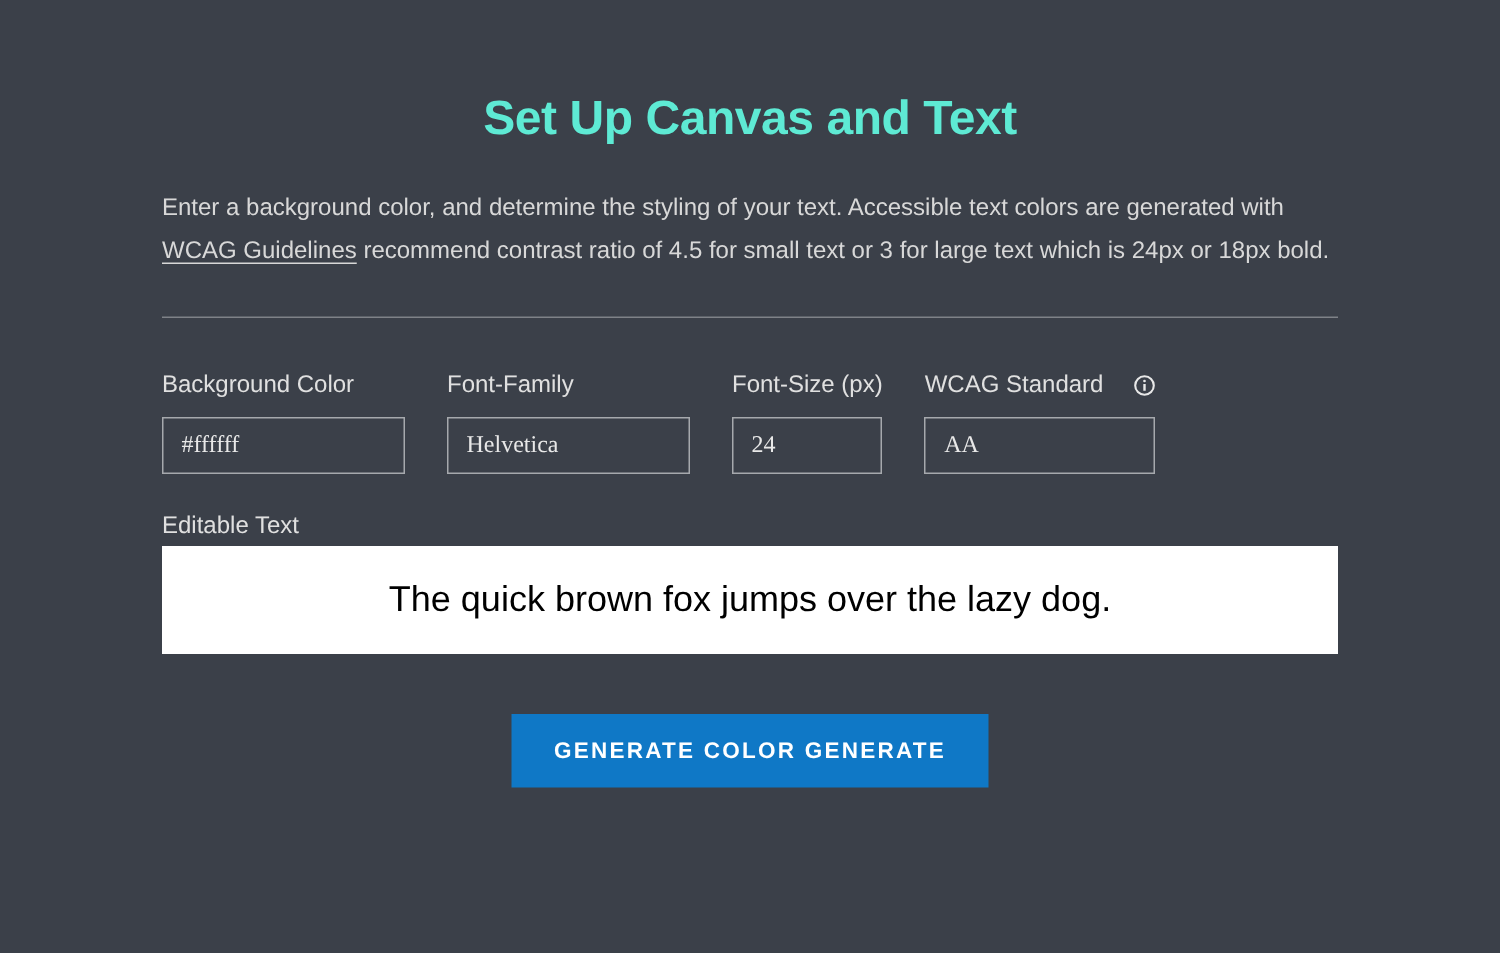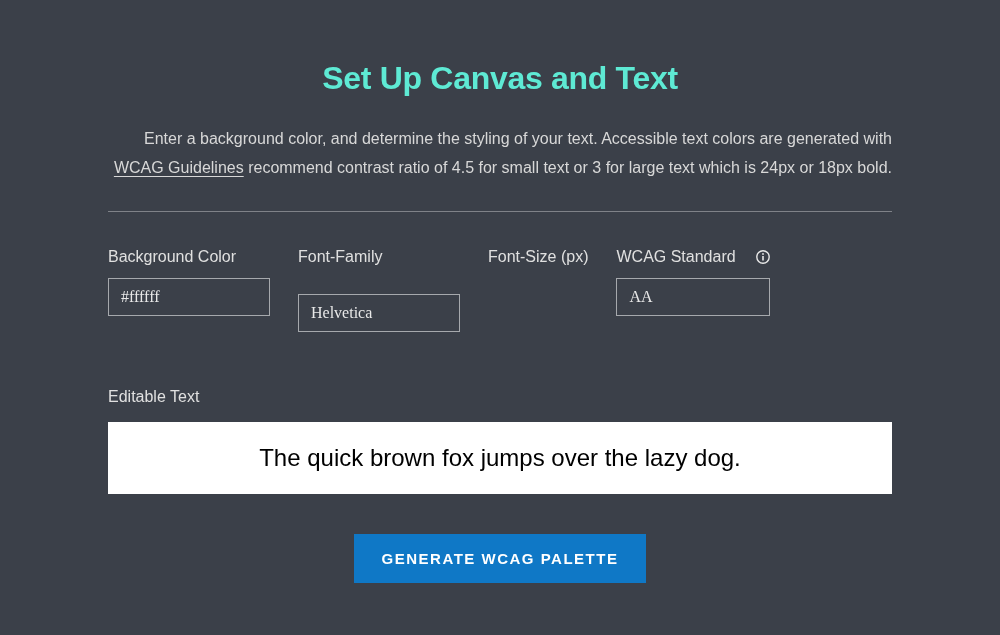--- a/index.html
+++ b/index.html
@@ -17,47 +17,48 @@
     }
     .heading {
       font-size: 32px;
       font-weight: 700;
       text-align: center;
       color: #5eead4;
       margin-bottom: 28px;
       letter-spacing: -0.3px;
     }
     .description {
-      text-align: right;
+      text-align: left;
       font-size: 16px;
       line-height: 1.8;
       color: #d8d8d8;
       margin-bottom: 28px;
     }
     .description .link {
       text-decoration: underline;
       text-underline-offset: 3px;
       cursor: pointer;
     }
     .divider {
       border: none;
       border-top: 1px solid rgba(255,255,255,0.35);
       margin-bottom: 36px;
     }
     .form-row {
       display: flex;
       gap: 28px;
-      margin-bottom: 56px;
+      margin-bottom: 26px;
+      align-items: center;
     }
     .form-group {
       display: flex;
       flex-direction: column;
     }
     .fg-bg { flex: 0 0 162px; }
-    .fg-font { flex: 0 0 162px; gap: 16px; }
+    .fg-font { flex: 0 0 162px; }
     .fg-size { flex: 0 0 100px; }
     .fg-weight { flex: 0 0 98px; }
     .fg-wcag { flex: 0 0 128px; }
     .label {
       font-size: 16px;
       color: #e0e0e0;
       margin-bottom: 12px;
       font-weight: 400;
       white-space: nowrap;
     }
@@ -79,21 +80,21 @@
       color: #e8e8e8;
       padding: 9px 12px;
       font-size: 16px;
       font-family: Liberation Serif, serif;
       outline: none;
       width: 100%;
     }
     .editable-label {
       font-size: 16px;
       color: #e0e0e0;
-      margin-bottom: 16px;
+      margin-bottom: 4px;
     }
     .editable-text {
       background: #ffffff;
       color: #000000;
       padding: 22px 20px;
       font-size: 24px;
       font-family: Helvetica, Arial, sans-serif;
       font-weight: 400;
       text-align: center;
       margin-bottom: 40px;
@@ -131,20 +132,21 @@
     <input class="input" type="text" value="#ffffff" style="">
   </div>
 
   <div class="form-group fg-font">
     <label class="label">Font-Family</label>
     <input class="input" type="text" value="Helvetica" style="">
   </div>
 
   <div class="form-group fg-size">
     <label class="label">Font-Size (px)</label>
+    <input class="input" type="text" value="24" style="">
   </div>
 
 
   <div class="form-group fg-wcag">
     <div class="label label-with-icon">
       <span>WCAG Standard</span>
       <span class="info-icon">
         <svg width="14" height="14" viewBox="0 0 14 14" fill="none">
           <circle cx="7" cy="7" r="6.2" stroke="#e8e8e8" stroke-width="1.4"></circle>
           <circle cx="7" cy="4" r="0.9" fill="#e8e8e8"></circle>
@@ -155,14 +157,14 @@
     <input class="input" type="text" value="AA" style="">
   </div>
 </div>
 
 <div>
   <div class="editable-label">Editable Text</div>
   <div class="editable-text">The quick brown fox jumps over the lazy dog.</div>
 </div>
 
 <div class="button-row">
-  <button class="generate-btn">GENERATE WCAG PALETTE</button>
+  <button class="generate-btn">GENERATE COLOR GENERATE</button>
 </div>
 
 </body></html>

